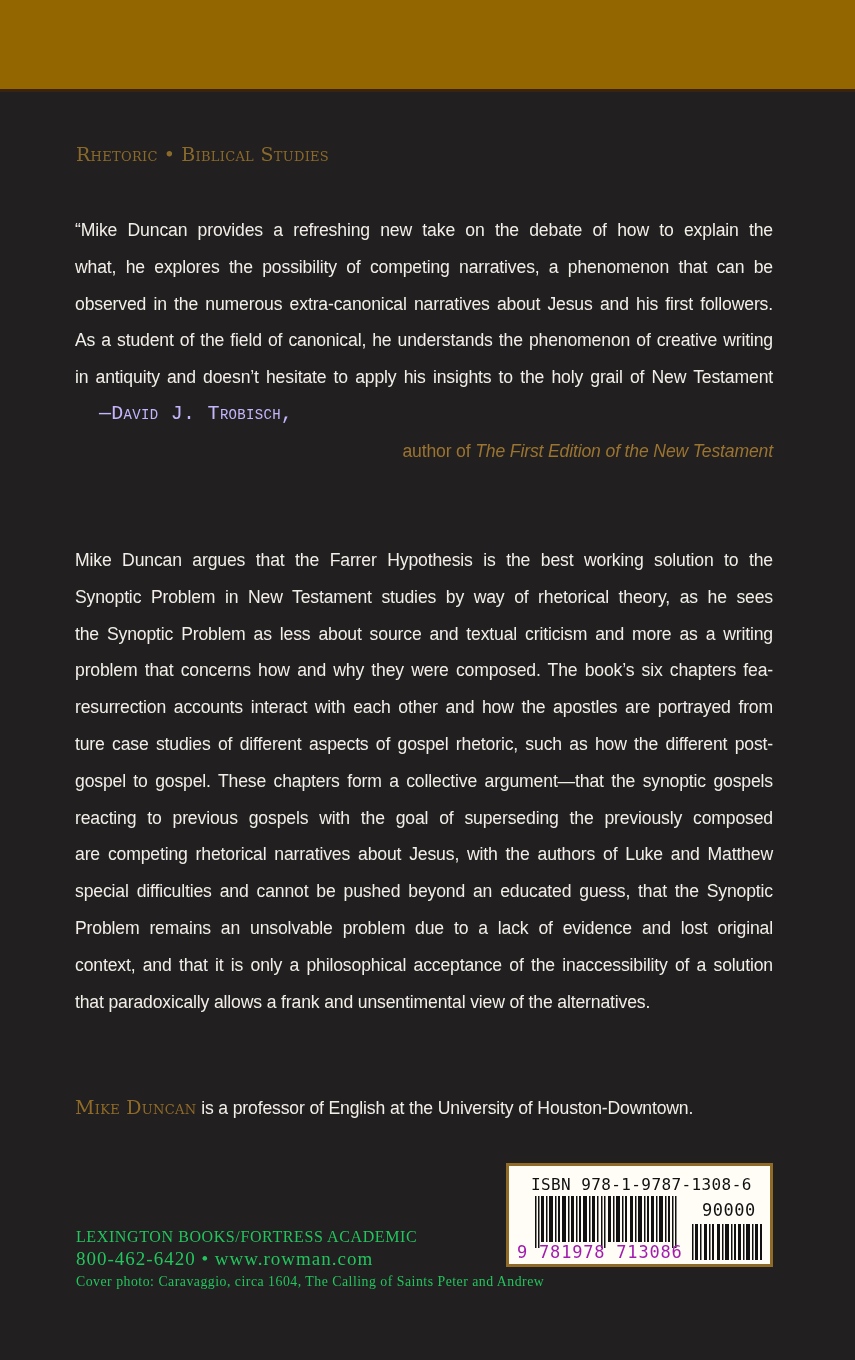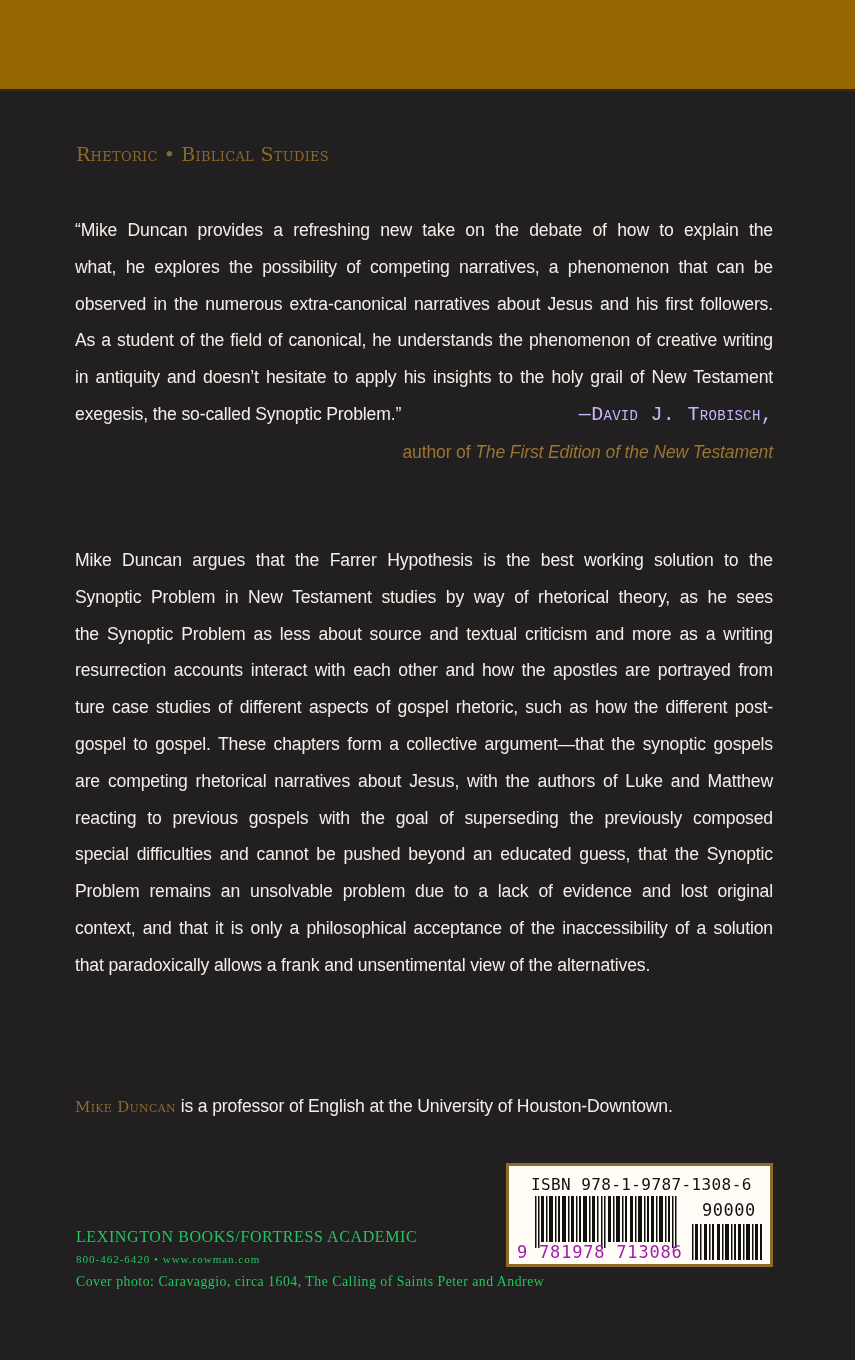--- a/index.html
+++ b/index.html
@@ -66,30 +66,30 @@
     position: absolute; left: 75px; top: 1096px;
     color: #f2efe9;
     font-family: "Liberation Sans", sans-serif;
     font-size: 17.6px;
     letter-spacing: -0.15px;
   }
   .bio-name {
     font-family: "DejaVu Serif", serif;
     font-variant: small-caps;
     color: #8f6b27;
-    font-size: 15px;
+    font-size: 19px;
     letter-spacing: 0.3px;
   }
   .publisher {
     position: absolute; left: 76px; top: 1226px;
     color: #22c55e;
     font-family: Liberation Serif, serif;
   }
   .publisher .pub-name { font-size: 16px; letter-spacing: 0.6px; line-height: 22px; }
-  .publisher .pub-contact { font-size: 11px; letter-spacing: 1px; line-height: 22px; }
+  .publisher .pub-contact { font-size: 19px; letter-spacing: 1px; line-height: 22px; }
   .publisher .pub-photo { font-size: 13.8px; letter-spacing: 0.5px; line-height: 24px; }
   .barcode-box {
     position: absolute; left: 506px; top: 1163px; width: 261px; height: 98px;
     background: #fffdf6;
     border: 3px solid #8f6b27;
   }
   .isbn-text {
     position: absolute; left: 22px; top: 9px;
     font-family: "DejaVu Sans Mono", monospace;
     font-size: 16px; color: #111; letter-spacing: 0.4px;
@@ -119,37 +119,37 @@
   <span>Rhetoric</span><span class="dot">•</span><span>Biblical Studies</span>
 </div>
 
 <div class="quote">
   <span class="ln">“Mike Duncan provides a refreshing new take on the debate of how to explain the</span>
   <span class="ln">what, he explores the possibility of competing narratives, a phenomenon that can be</span>
   <span class="ln">observed in the numerous extra-canonical narratives about Jesus and his first followers.</span>
   <span class="ln">As a student of the field of canonical, he understands the phenomenon of creative writing</span>
   <span class="ln">in antiquity and doesn’t hesitate to apply his insights to the holy grail of New Testament</span>
   <div class="quote-last">
-    <span>exegesis, the so-called Synoptic Problem.”</span>
     <span class="attr-name">—David J. Trobisch,</span>
   </div>
   <div class="attr-line">
     <span>author of </span><i>The First Edition of the New Testament</i>
   </div>
 </div>
 
 <div class="body-para">
   <span class="ln">Mike Duncan argues that the Farrer Hypothesis is the best working solution to the</span>
   <span class="ln">Synoptic Problem in New Testament studies by way of rhetorical theory, as he sees</span>
   <span class="ln">the Synoptic Problem as less about source and textual criticism and more as a  writing</span>
+  <span class="ln">problem that concerns how and why they were composed. The book’s six chapters fea-</span>
   <span class="ln">resurrection accounts interact with each other and how the apostles are portrayed from</span>
   <span class="ln">ture case studies of different aspects of gospel rhetoric, such as how the different post-</span>
   <span class="ln">gospel to gospel. These chapters form a collective argument—that the synoptic gospels</span>
+  <span class="ln">reacting to previous gospels with the goal of superseding the previously composed</span>
   <span class="ln">are competing rhetorical narratives about Jesus, with the authors of Luke and Matthew</span>
-  <span class="ln">reacting to previous gospels with the goal of superseding the previously composed</span>
   <span class="ln">special difficulties and cannot be pushed beyond an educated guess, that the Synoptic</span>
   <span class="ln">Problem remains an unsolvable problem due to a lack of evidence and lost original</span>
   <span class="ln">context, and that it is only a philosophical acceptance of the inaccessibility of a solution</span>
   <span class="ln last">that paradoxically allows a frank and unsentimental view of the alternatives.</span>
 </div>
 
 <div class="bio">
   <span class="bio-name">Mike Duncan</span><span> is a professor of English at the University of Houston-Downtown.</span>
 </div>
 

